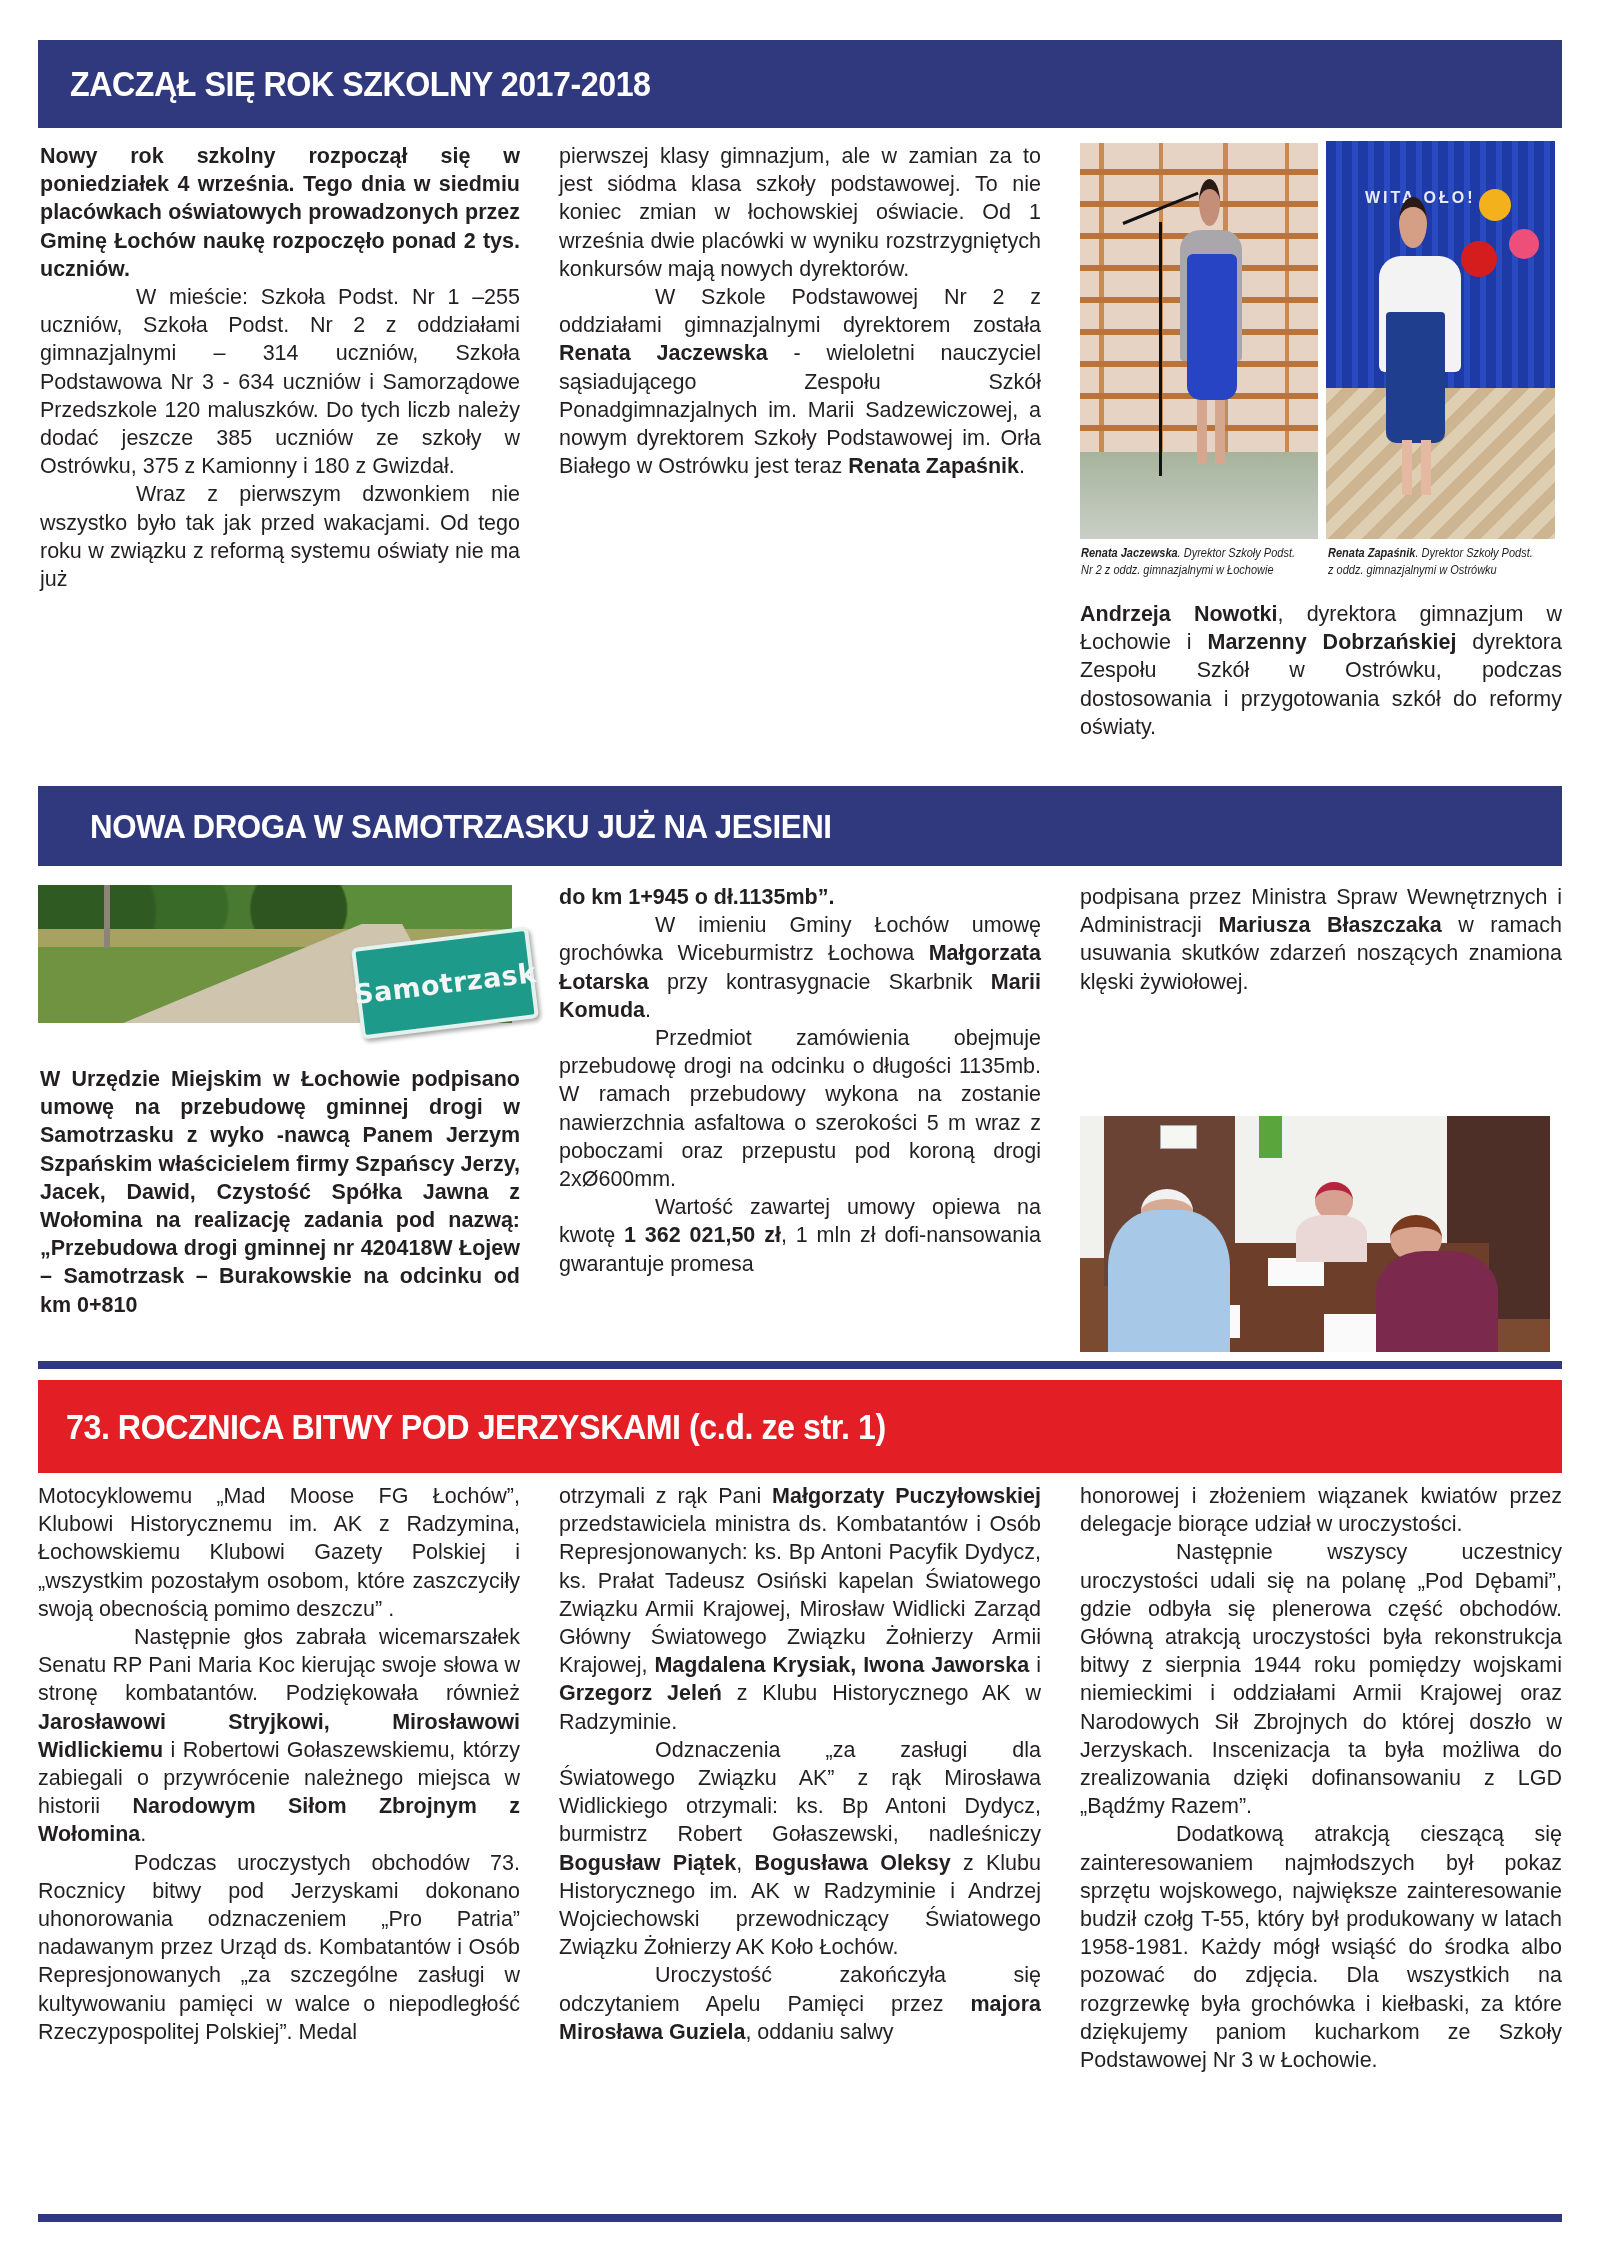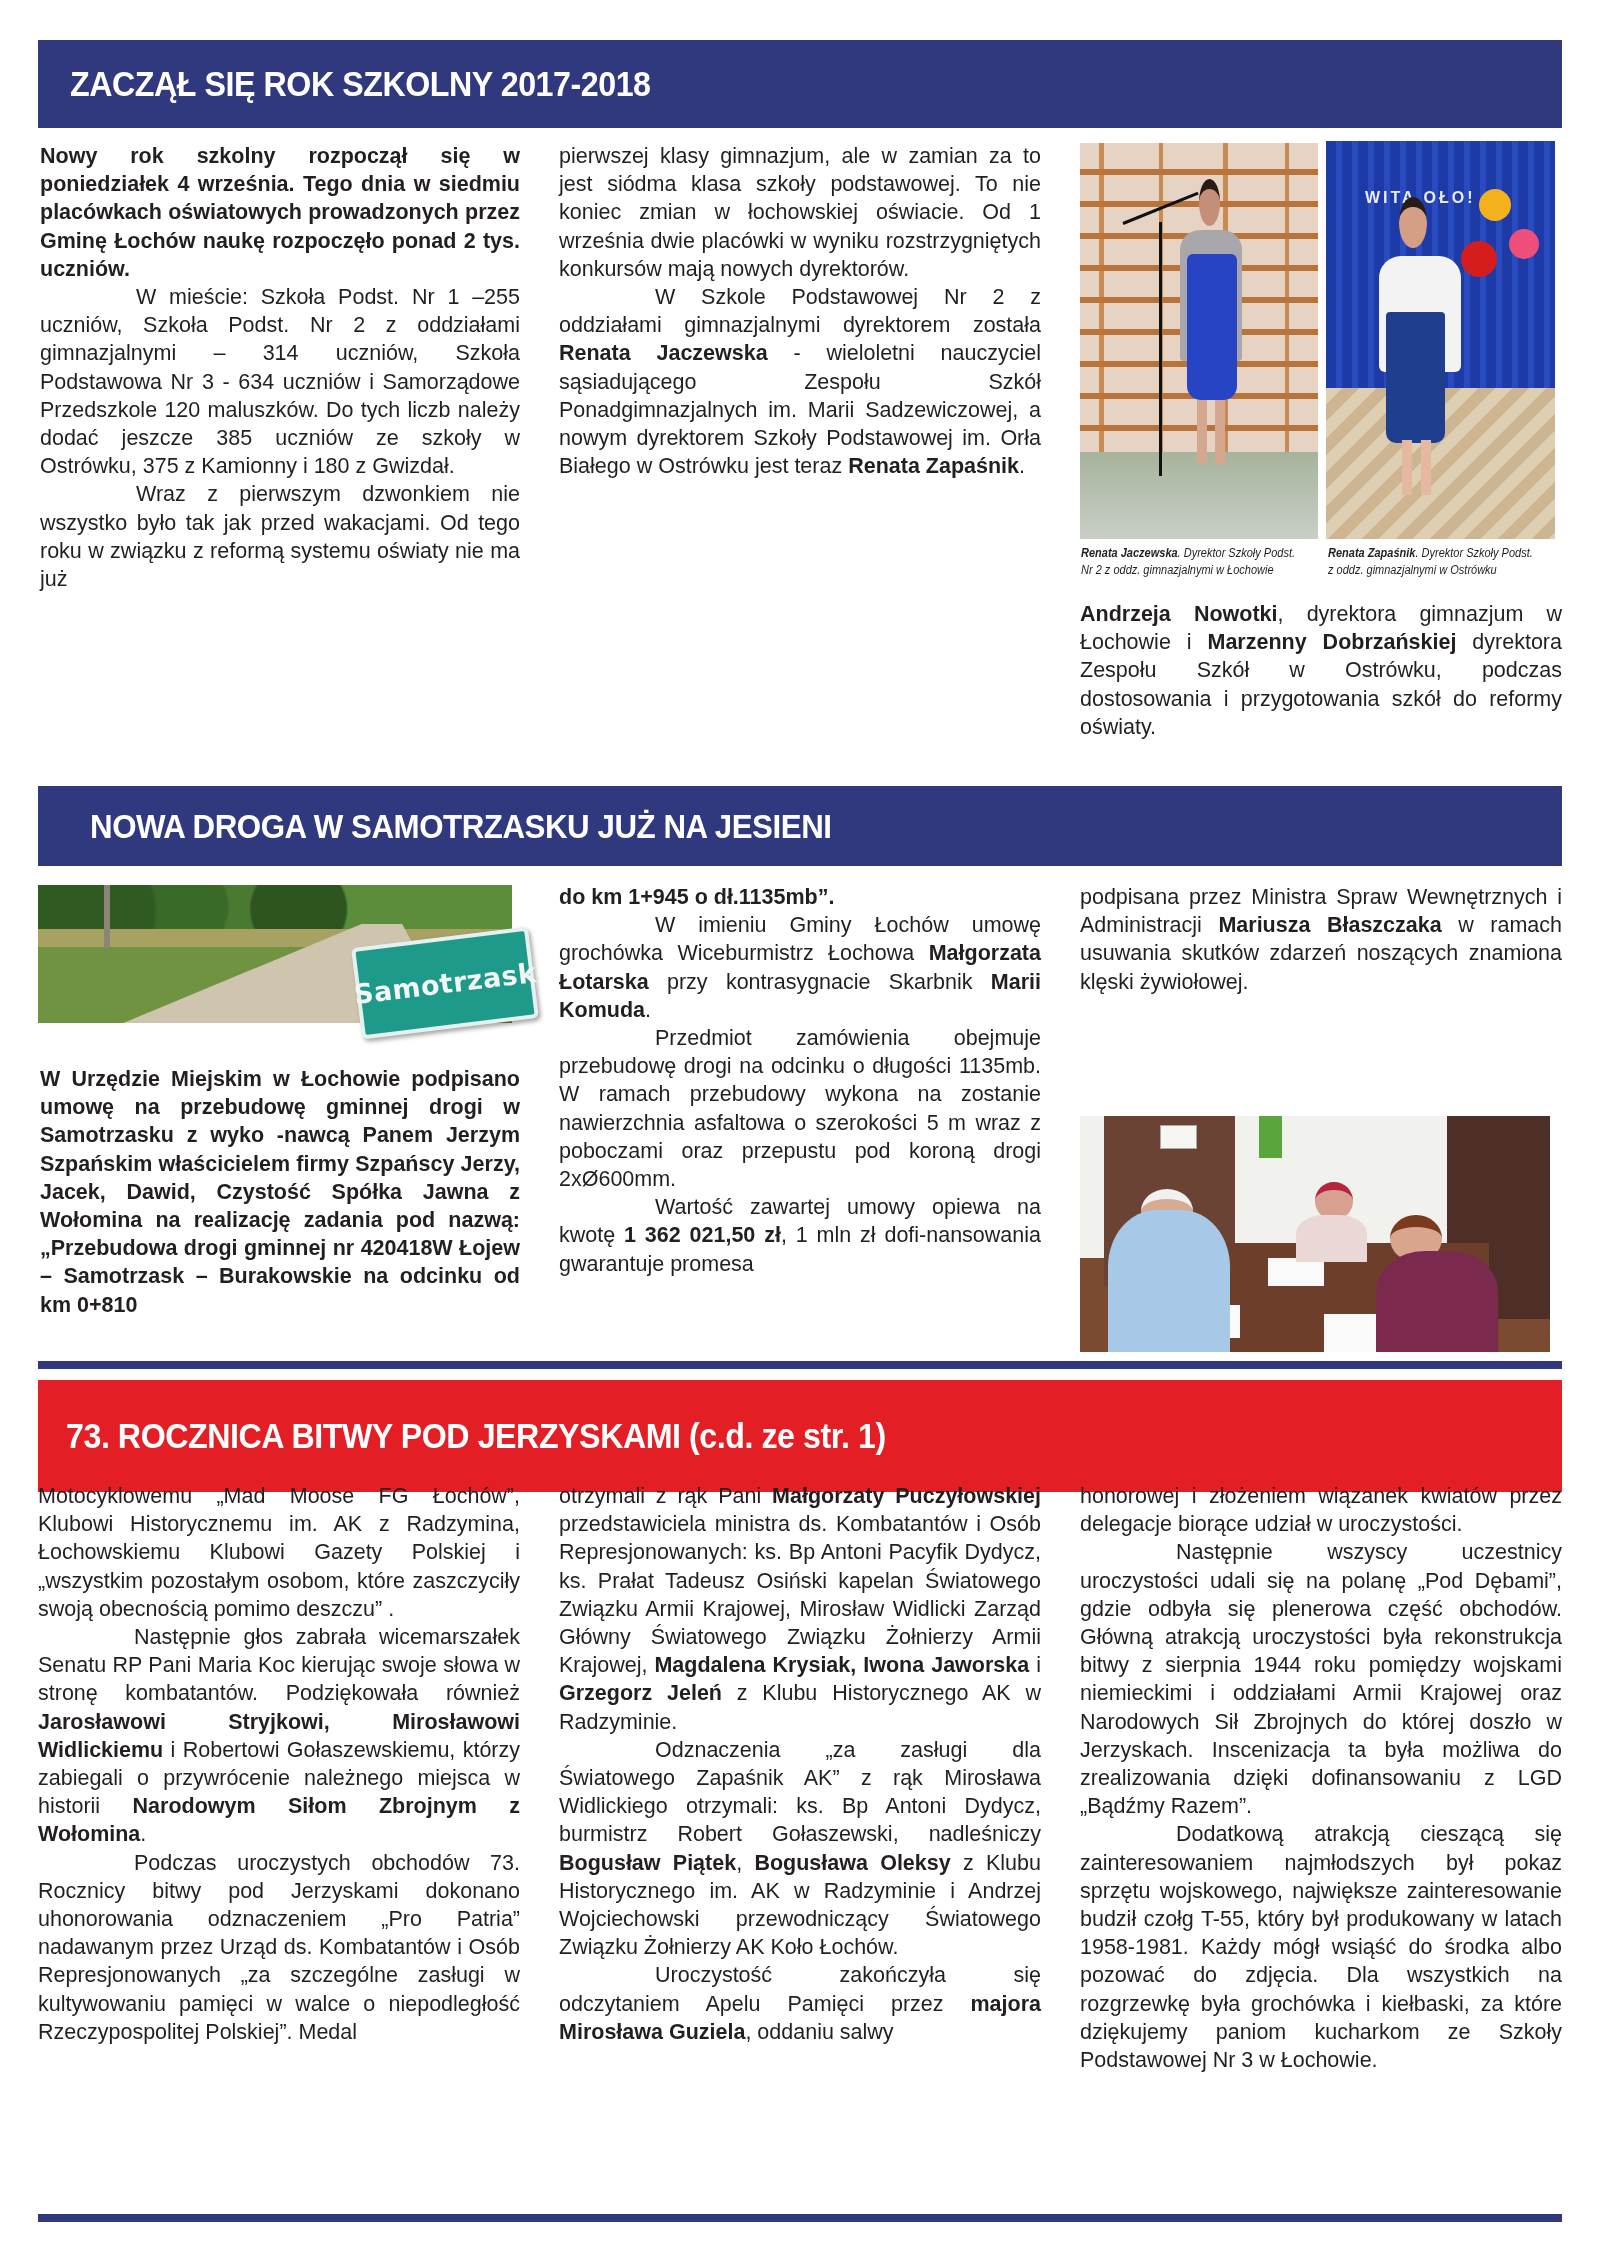--- a/index.html
+++ b/index.html
@@ -163,33 +163,33 @@
   <div class="w1head"></div>
     <div class="woman1"></div>
   <div class="manhead"></div>
     <div class="man"></div>
   <div class="w2head"></div>
     <div class="woman2"></div>
 </div>
 
 <div class="rule" style="top:1361px;"></div>
 
-<div class="banner red" style="top:1380px;height:112px;padding-left:28px;">
+<div class="banner red" style="top:1380px;height:93px;padding-left:28px;">
   <span class="title" style="font-size:35px;">73. ROCZNICA BITWY POD JERZYSKAMI (c.d. ze str. 1)</span>
 </div>
 
 <div class="col" style="left:38px;top:1482px;width:482px;">
   <p>Motocyklowemu „Mad Moose FG Łochów”, Klubowi Historycznemu im. AK z Radzymina, Łochowskiemu Klubowi Gazety Polskiej i „wszystkim pozostałym osobom, które zaszczyciły swoją obecnością pomimo deszczu” .</p>
   <p class="indent"><span>Następnie głos zabrała wicemarszałek Senatu RP Pani Maria Koc kierując swoje słowa w stronę kombatantów. Podziękowała również </span><b>Jarosławowi Stryjkowi, Mirosławowi Widlickiemu</b><span> i Robertowi Gołaszewskiemu, którzy zabiegali o przywrócenie  należnego miejsca w historii </span><b>Narodowym Siłom Zbrojnym z Wołomina</b><span>.</span></p>
   <p class="indent">Podczas uroczystych obchodów 73. Rocznicy bitwy pod Jerzyskami dokonano uhonorowania odznaczeniem „Pro Patria” nadawanym przez Urząd ds. Kombatantów i Osób Represjonowanych „za szczególne zasługi w kultywowaniu pamięci w walce o niepodległość Rzeczypospolitej Polskiej”. Medal</p>
 </div>
 
 <div class="col" style="left:559px;top:1482px;width:482px;">
   <p><span>otrzymali z rąk Pani </span><b>Małgorzaty Puczyłowskiej</b><span> przedstawiciela ministra ds. Kombatantów i Osób Represjonowanych: ks. Bp Antoni Pacyfik Dydycz, ks. Prałat Tadeusz Osiński kapelan Światowego Związku Armii Krajowej, Mirosław Widlicki Zarząd Główny Światowego Związku Żołnierzy Armii Krajowej, </span><b>Magdalena Krysiak, Iwona Jaworska</b><span> i </span><b>Grzegorz Jeleń</b><span> z Klubu Historycznego AK w Radzyminie.</span></p>
-  <p class="indent"><span>Odznaczenia „za zasługi dla Światowego Zapaśnik AK” z rąk Mirosława Widlickiego otrzymali: ks. Bp Antoni Dydycz, burmistrz Robert Gołaszewski, nadleśniczy </span><b>Bogusław Piątek</b><span>, </span><b>Bogusława Oleksy</b><span> z Klubu Historycznego im. AK w Radzyminie i Andrzej Wojciechowski przewodniczący Światowego Związku Żołnierzy AK Koło Łochów.</span></p>
+  <p class="indent"><span>Odznaczenia „za zasługi dla Światowego Związku AK” z rąk Mirosława Widlickiego otrzymali: ks. Bp Antoni Dydycz, burmistrz Robert Gołaszewski, nadleśniczy </span><b>Bogusław Piątek</b><span>, </span><b>Bogusława Oleksy</b><span> z Klubu Historycznego im. AK w Radzyminie i Andrzej Wojciechowski przewodniczący Światowego Związku Żołnierzy AK Koło Łochów.</span></p>
   <p class="indent"><span>Uroczystość zakończyła się odczytaniem Apelu Pamięci przez </span><b>majora Mirosława Guziela</b><span>, oddaniu salwy</span></p>
 </div>
 
 <div class="col" style="left:1080px;top:1482px;width:482px;">
   <p>honorowej i złożeniem wiązanek kwiatów przez delegacje biorące udział w uroczystości.</p>
   <p class="indent">Następnie wszyscy uczestnicy uroczystości udali się na polanę „Pod Dębami”, gdzie odbyła się plenerowa część obchodów. Główną atrakcją uroczystości była rekonstrukcja bitwy z sierpnia 1944 roku pomiędzy wojskami niemieckimi i oddziałami Armii Krajowej oraz Narodowych Sił Zbrojnych do której doszło w Jerzyskach. Inscenizacja ta była możliwa do zrealizowania dzięki dofinansowaniu z LGD „Bądźmy Razem”.</p>
   <p class="indent">Dodatkową atrakcją cieszącą się zainteresowaniem najmłodszych był pokaz sprzętu wojskowego, największe zainteresowanie budził czołg T-55, który był produkowany w latach 1958-1981. Każdy mógł wsiąść do środka albo pozować do zdjęcia. Dla wszystkich na rozgrzewkę była grochówka i kiełbaski, za które dziękujemy paniom kucharkom ze Szkoły Podstawowej Nr 3 w Łochowie.</p>
 </div>
 
 <div class="rule" style="top:2214px;"></div>

